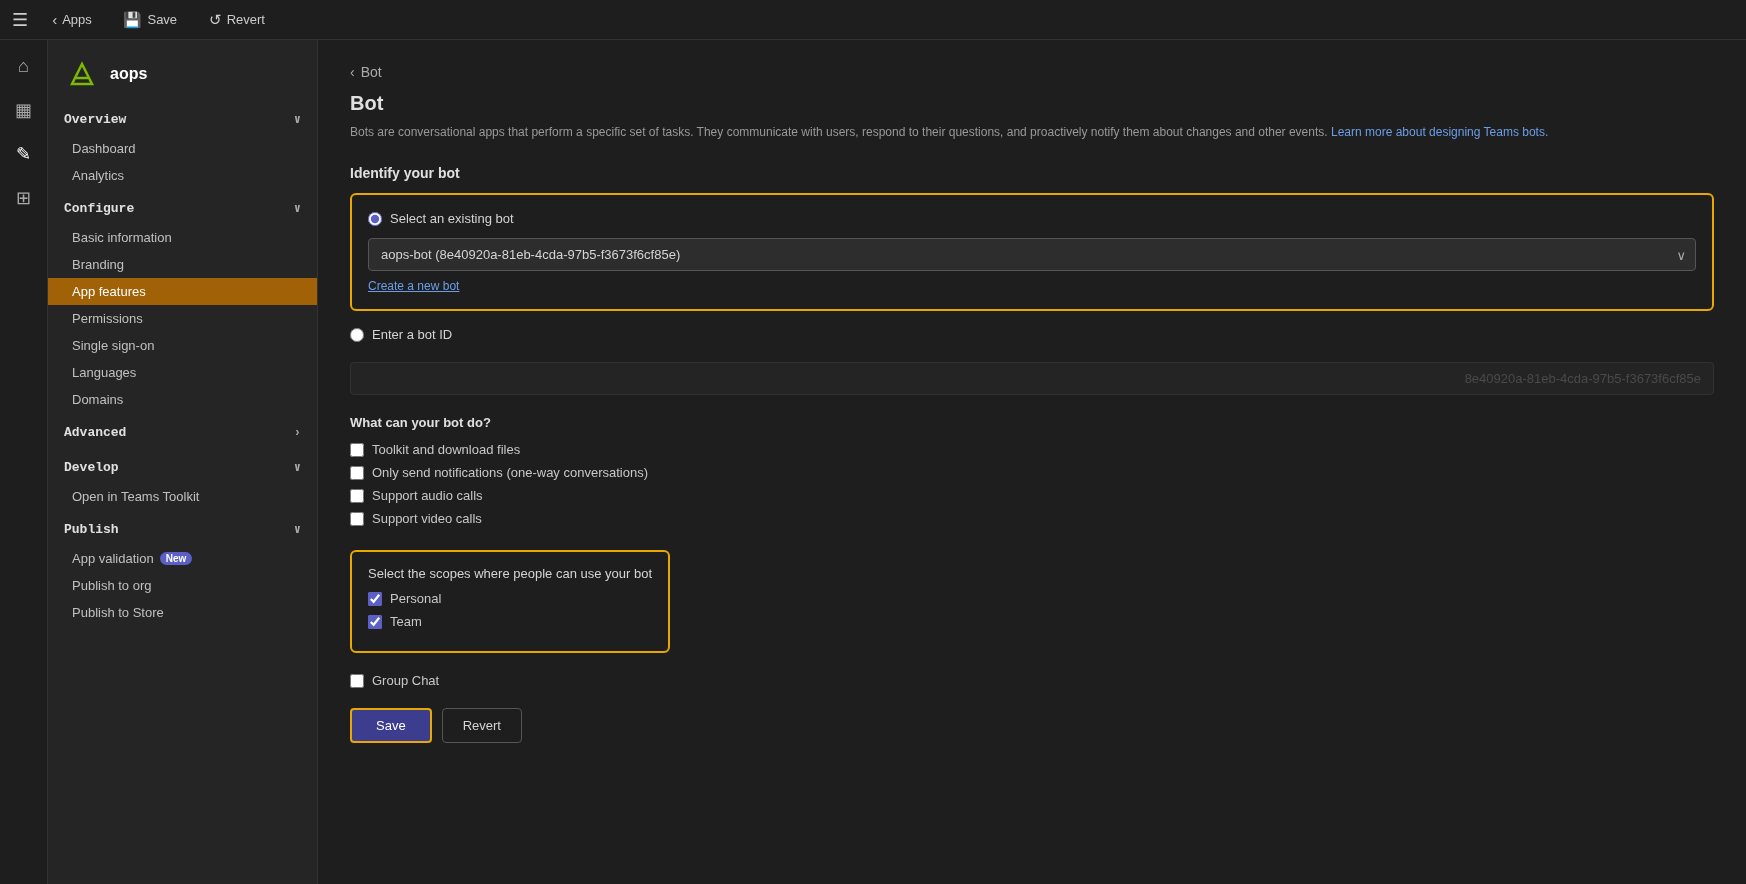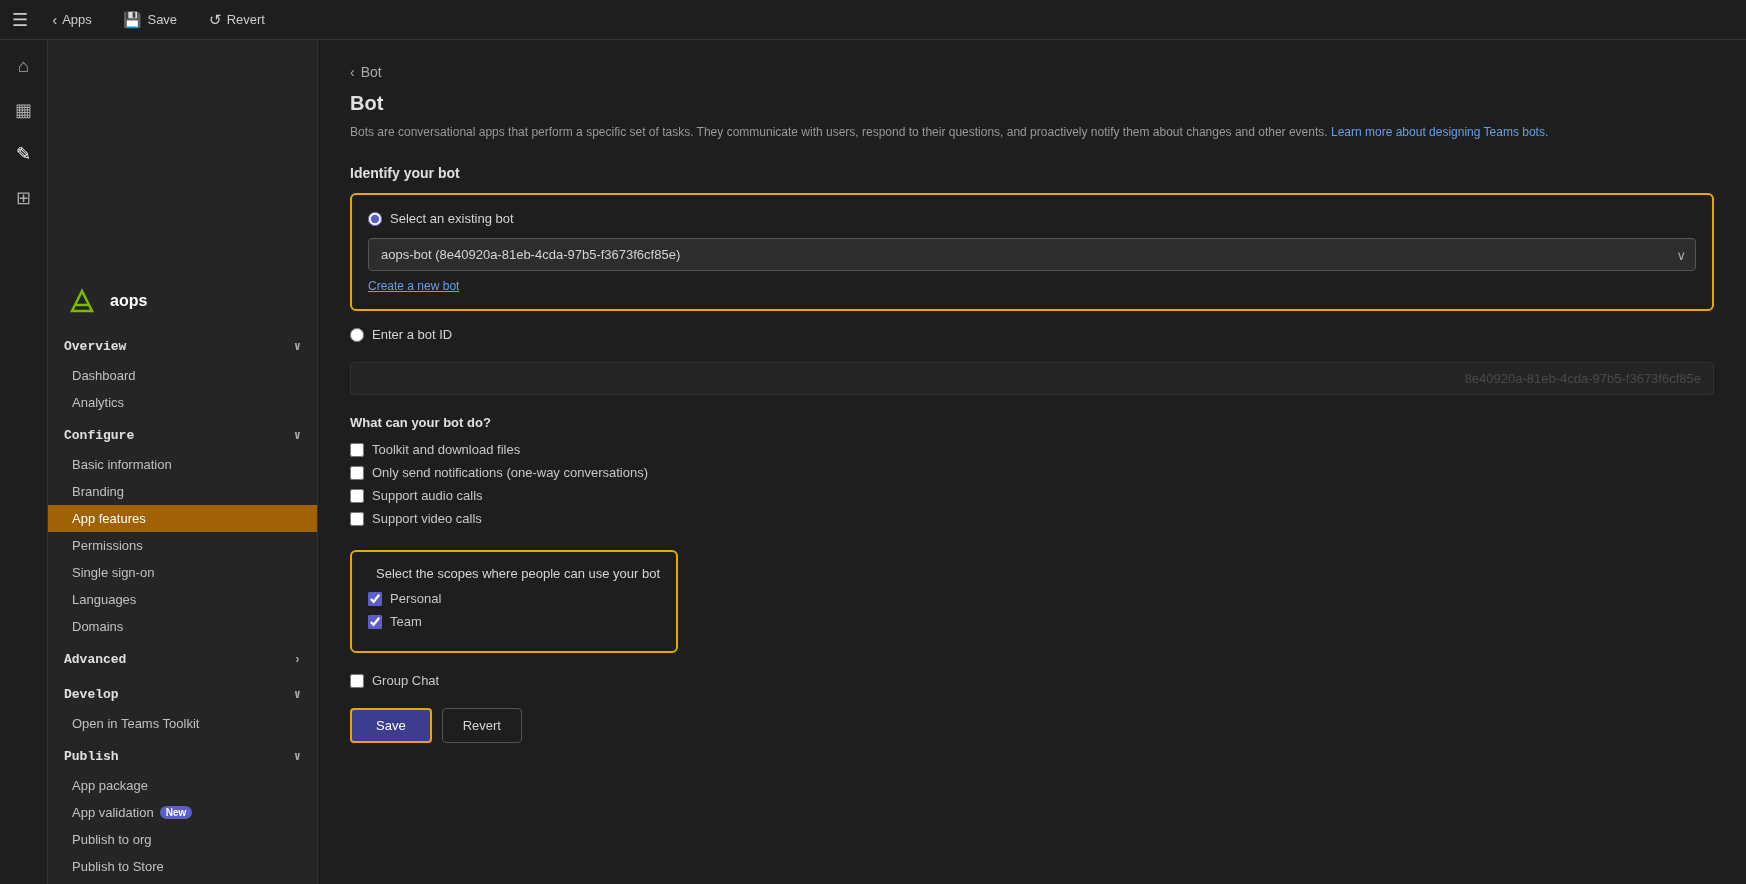--- a/index.html
+++ b/index.html
@@ -72,21 +72,20 @@
 
     
     .sidebar {
       width: 270px;
       background: #252525;
       display: flex;
       flex-direction: column;
       border-right: 1px solid #333;
       overflow-y: auto;
       flex-shrink: 0;
-      justify-content: flex-end;
     }
 
     .app-header {
       display: flex;
       align-items: center;
       gap: 10px;
       padding: 16px 16px 12px;
     }
     .app-logo {
       width: 36px;
@@ -291,21 +290,20 @@
       padding: 14px 16px;
       margin-top: 16px;
       margin-bottom: 16px;
       display: inline-block;
       min-width: 260px;
     }
     .scopes-title {
       font-size: 13px;
       color: #d4d4d4;
       margin-bottom: 10px;
-      margin-left: 8px;
     }
 
     .scope-checkbox-row {
       display: flex;
       align-items: flex-end;
       gap: 8px;
       margin-bottom: 8px;
     }
     .scope-checkbox-row input[type="checkbox"] {
       accent-color: #5b5fc7;
@@ -458,23 +456,20 @@
         <span>Open in Teams Toolkit</span>
       </div>
     </div>
 
     <div class="sidebar-section">
       <div class="sidebar-section-header">
         <span>Publish</span>
         <span class="chevron">∨</span>
       </div>
       <div class="sidebar-item">
-        <span>App package</span>
-      </div>
-      <div class="sidebar-item">
         <span>App validation</span>
         <span class="new-badge">New</span>
       </div>
       <div class="sidebar-item">
         <span>Publish to org</span>
       </div>
       <div class="sidebar-item">
         <span>Publish to Store</span>
       </div>
     </div>

